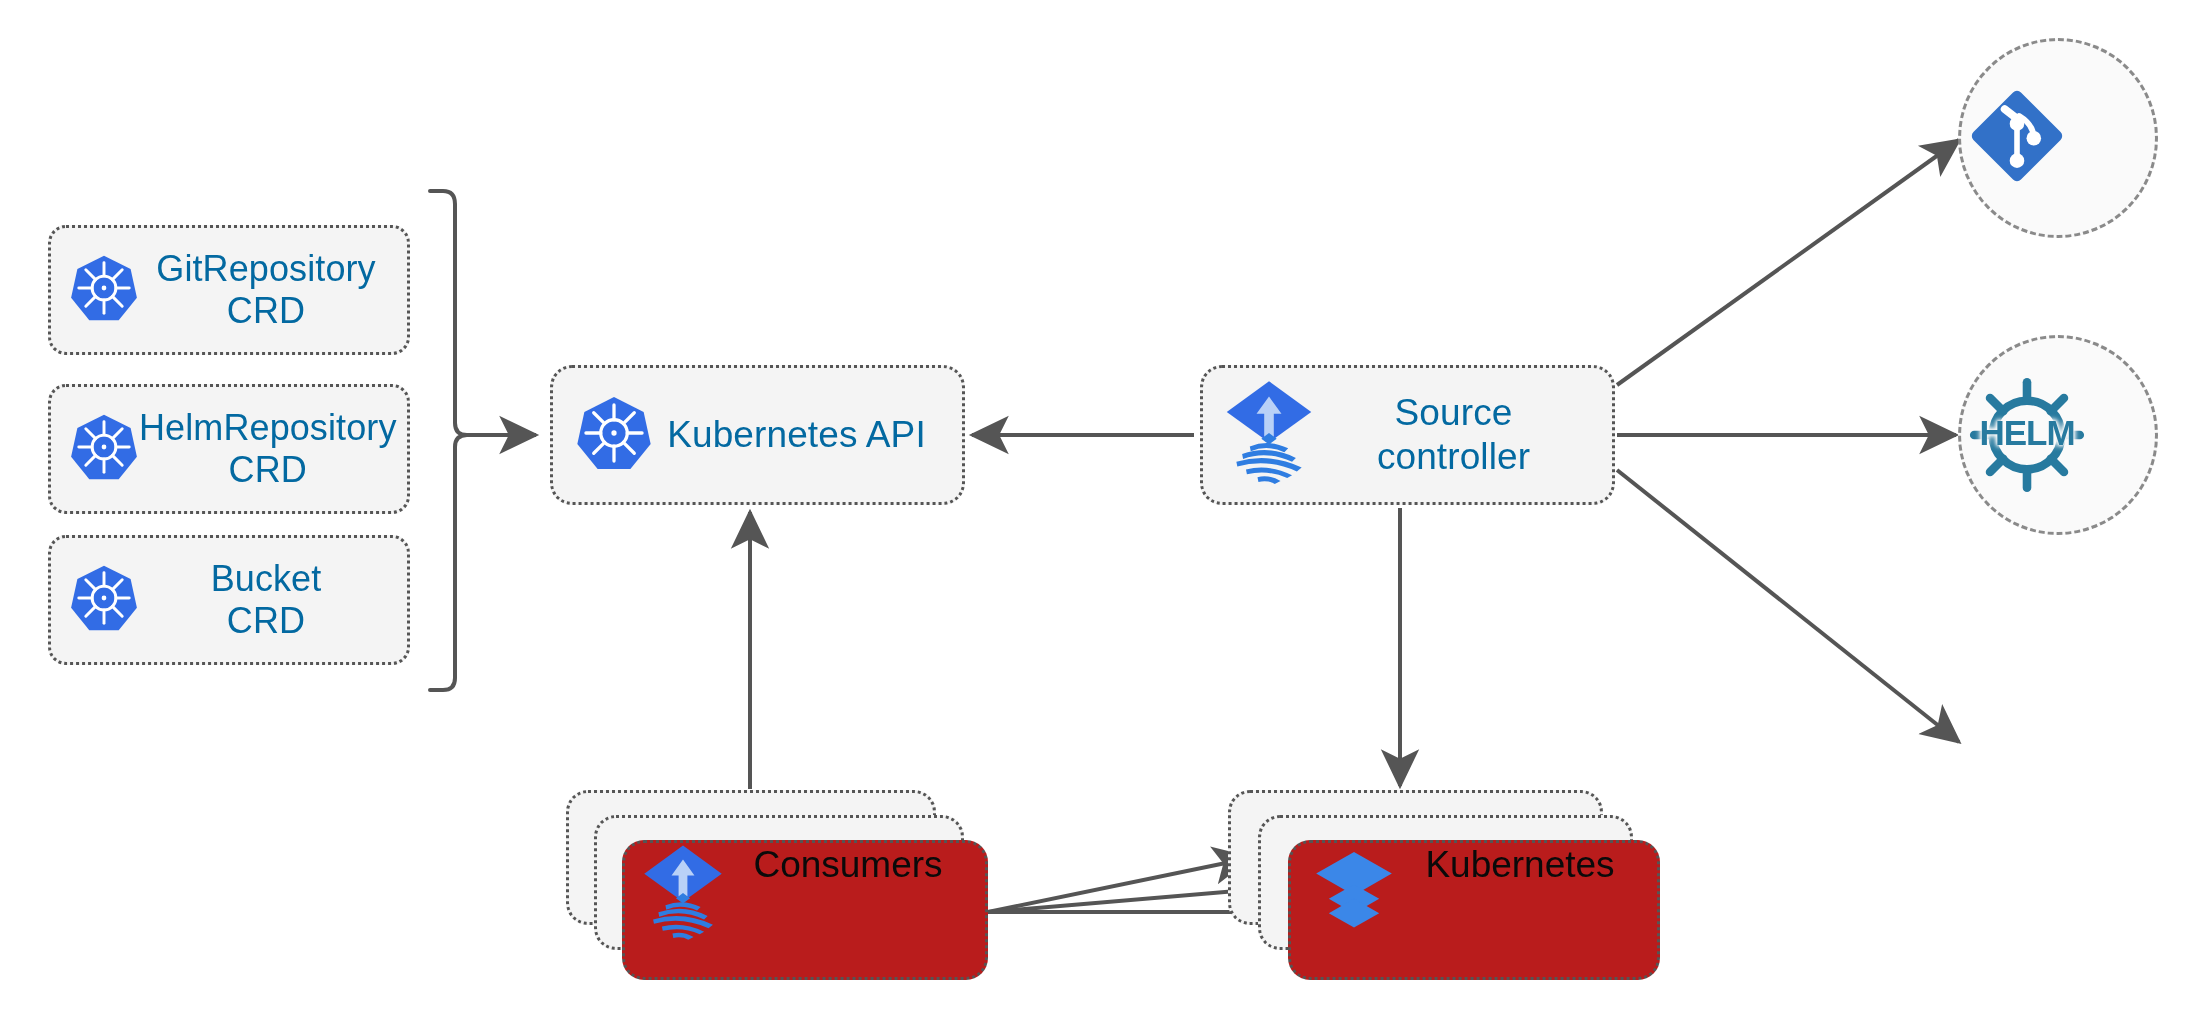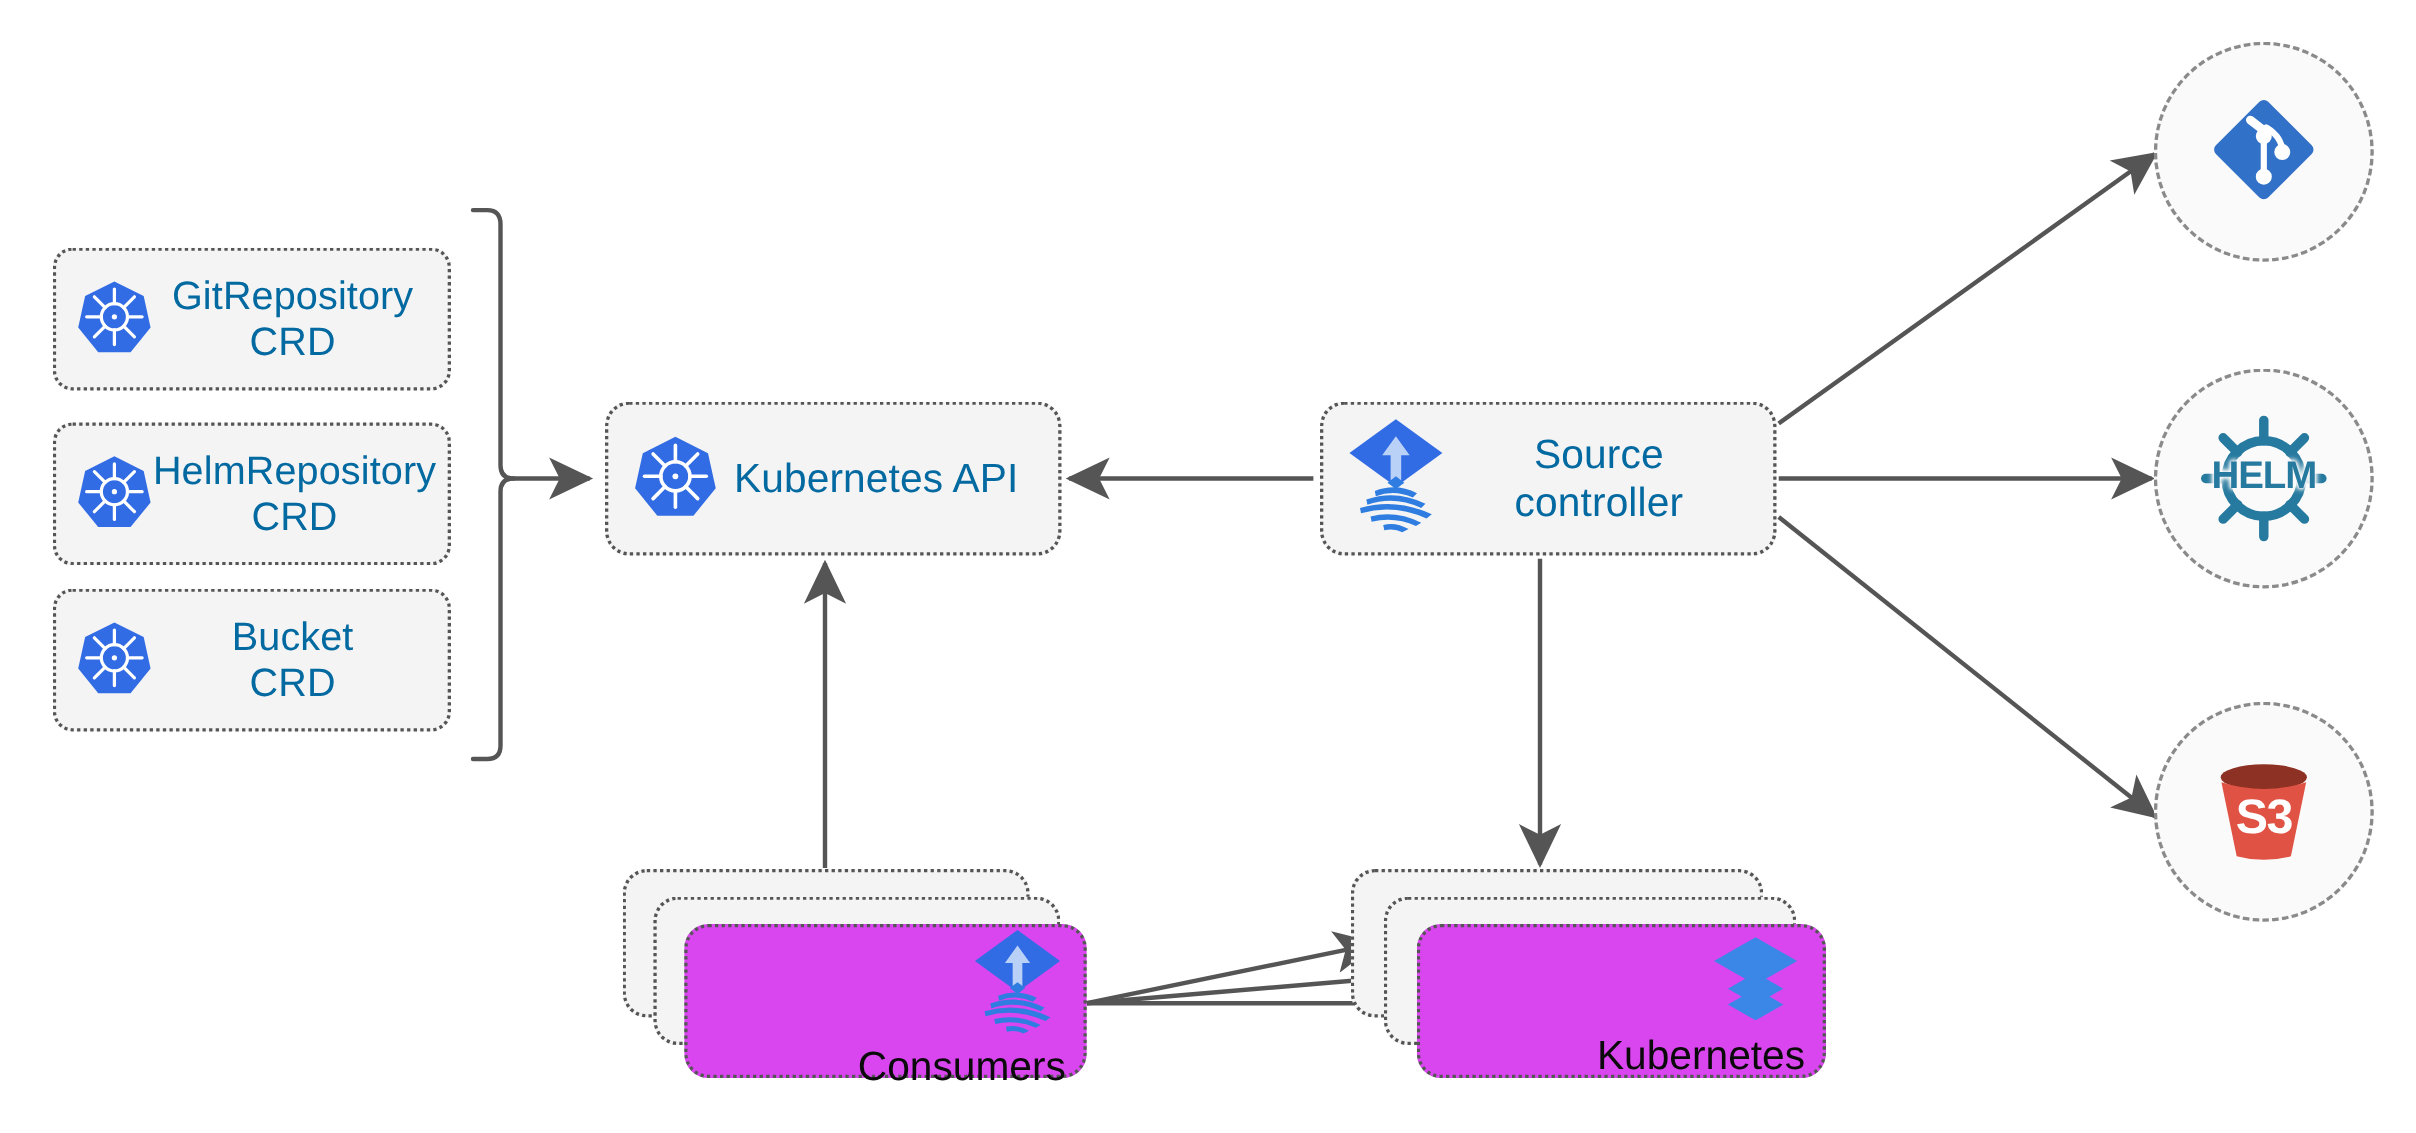--- a/index.html
+++ b/index.html
@@ -70,44 +70,43 @@
   .stackwrap .sheet {
     position: absolute;
     box-sizing: border-box;
     background: #f4f4f4;
     border: 3px dotted #555555;
     border-radius: 22px;
   }
   .stackwrap .front {
     position: absolute;
     box-sizing: border-box;
-    background: #d946ef;
+    background: #b91c1c;
     border: 3px dotted #555555;
     border-radius: 22px;
     display: flex;
-    align-items: flex-end;
-    flex-direction: column;
+    align-items: flex-start;
   }
   .stackwrap .front .label {
     flex: 1; text-align: center; color: #0a0a0a;
     font-size: 37px; line-height: 1.18;
   }
 
   
   .circ {
     position: absolute;
     box-sizing: border-box;
     width: 200px;
     height: 200px;
     border-radius: 50%;
     border: 3px dashed #8a8a8a;
     background: #fafafa;
     display: flex;
     align-items: center;
-    justify-content: center;
+    justify-content: flex-start;
     z-index: 3;
   }
 </style>
 </head>
 <body>
 
 <div id="stage">
 
   <svg id="edges" viewBox="0 0 2196 1030">
     <defs>
@@ -313,25 +312,14 @@
           <line x1="32" y1="68" x2="22" y2="78"></line>
         </g>
       </svg>
       <span style="position:absolute;left:-7px;top:44px;width:146px;text-align:center;color:#277A9F;
                    font-size:35px;font-weight:bold;letter-spacing:-1px;
                    font-family:'Liberation Sans',sans-serif;
                    text-shadow:0 0 6px #fafafa,0 0 6px #fafafa,0 0 4px #fafafa,0 0 3px #fafafa;">HELM</span>
     </span>
   </div>
 
-  <div class="circ" style="left:1958px; top:638px;">
-    <span style="position:relative;display:block;width:112px;height:112px;">
-      <svg width="112" height="112" viewBox="0 0 100 100" style="position:absolute;left:0;top:0;">
-        <ellipse cx="50" cy="22" rx="35" ry="10.5" fill="#8C3123"></ellipse>
-        <path d="M15.6 26 Q50 37 84.4 26 L72 86 Q50 92 28 86 Z" fill="#E05243"></path>
-      </svg>
-      <span style="position:absolute;left:0;top:36px;width:112px;text-align:center;color:#ffffff;
-                   font-size:44px;font-weight:bold;letter-spacing:-1.5px;
-                   font-family:'Liberation Sans',sans-serif;">S3</span>
-    </span>
-  </div>
 
 </div>
 
 </body></html>

